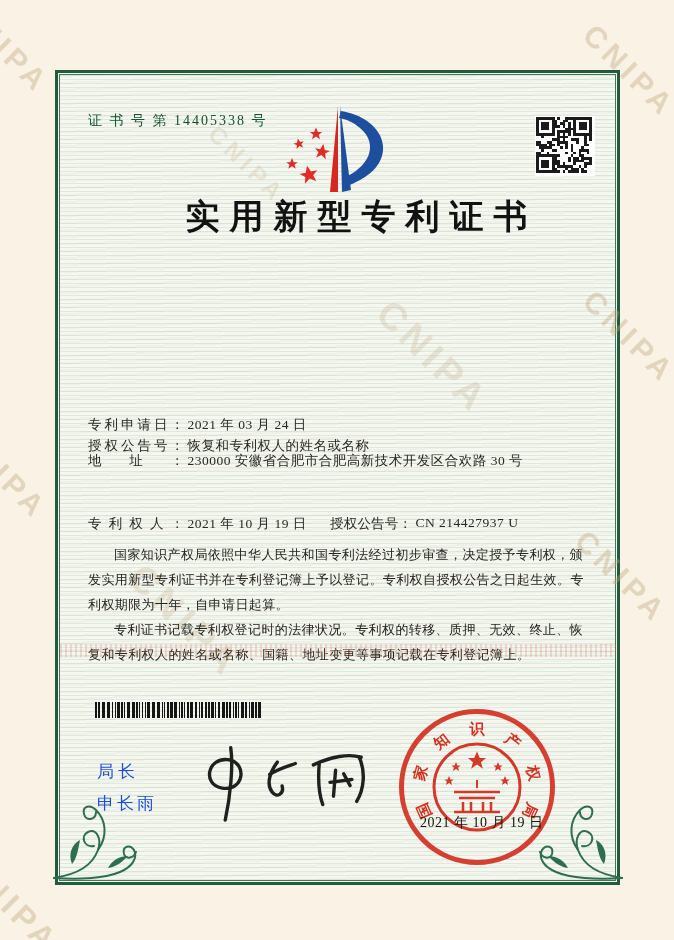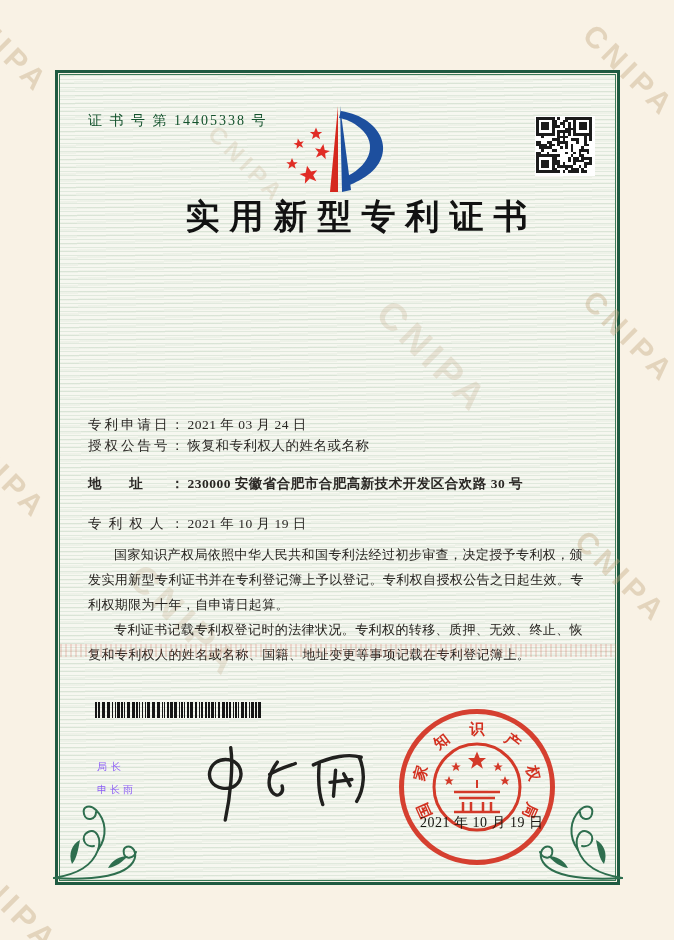--- a/index.html
+++ b/index.html
@@ -60,21 +60,21 @@
   .paras{position:absolute;left:88px;top:543px;width:500px;font-size:13px;line-height:1.92;color:#26231f;letter-spacing:0.4px;}
   .paras p{margin:0;text-indent:2em;}
   .microband{
     position:absolute;left:60px;right:58px;top:644px;height:13px;opacity:.55;
     background:
       repeating-linear-gradient(90deg, rgba(205,95,75,0.35) 0 2px, rgba(205,95,75,0) 2px 5px),
       repeating-linear-gradient(180deg, rgba(205,95,75,0.12) 0 2px, rgba(205,95,75,0) 2px 6px);
   }
   .barcode{position:absolute;left:95px;top:702px;width:172px;height:16px;display:flex;align-items:stretch;}
   .barcode i{display:block;background:#151515;}
-  .officer{position:absolute;left:97px;top:760px;font-size:10px;color:#8b5cf6;letter-spacing:4px;}
+  .officer{position:absolute;left:97px;top:760px;font-size:17px;color:#1d4ed8;letter-spacing:4px;}
   .officer .name{margin-top:9px;letter-spacing:3px;}
   .sig{position:absolute;left:192px;top:742px;transform:rotate(-2deg);}
   
   .seal{
     position:absolute;left:399px;top:709px;width:146px;height:146px;
     border:5px solid rgba(210,48,32,0.92);border-radius:50%;z-index:4;
   }
   .seal-ring span{
     position:absolute;left:50%;top:50%;width:18px;height:20px;margin:-10px 0 0 -9px;
     text-align:center;font-size:15px;font-weight:700;color:#d2301f;
@@ -389,27 +389,31 @@
   <div class="title">实用新型专利证书</div>
 
   <div class="frow" style="top:416px;">
     <span class="flabel">专利申请日：</span>
     <span class="fvalue">2021 年 03 月 24 日</span>
   </div>
   <div class="frow" style="top:437px;">
     <span class="flabel">授权公告号：</span>
     <span class="fvalue">恢复和专利权人的姓名或名称</span>
   </div>
-  <div class="frow" style="top:475px;font-weight:bold;">
+  <div class="frow" style="top:452px;">
     <span class="flabel">地址：</span>
     <span class="fvalue">230000 安徽省合肥市合肥高新技术开发区合欢路 30 号</span>
   </div>
   <div class="frow" style="top:515px;">
     <span class="flabel">专利权人：</span>
     <span class="fvalue">2021 年 10 月 19 日</span>
+    <span class="grant2">
+      <span class="flabel" style="width:82px;">授权公告号：</span>
+      <span class="fvalue">CN 214427937 U</span>
+    </span>
   </div>
 
   <div class="paras">
     <p>国家知识产权局依照中华人民共和国专利法经过初步审查，决定授予专利权，颁发实用新型专利证书并在专利登记簿上予以登记。专利权自授权公告之日起生效。专利权期限为十年，自申请日起算。</p>
     <p>专利证书记载专利权登记时的法律状况。专利权的转移、质押、无效、终止、恢复和专利权人的姓名或名称、国籍、地址变更等事项记载在专利登记簿上。</p>
   </div>
 
   <div class="microband"></div>
 
   <div class="barcode">

